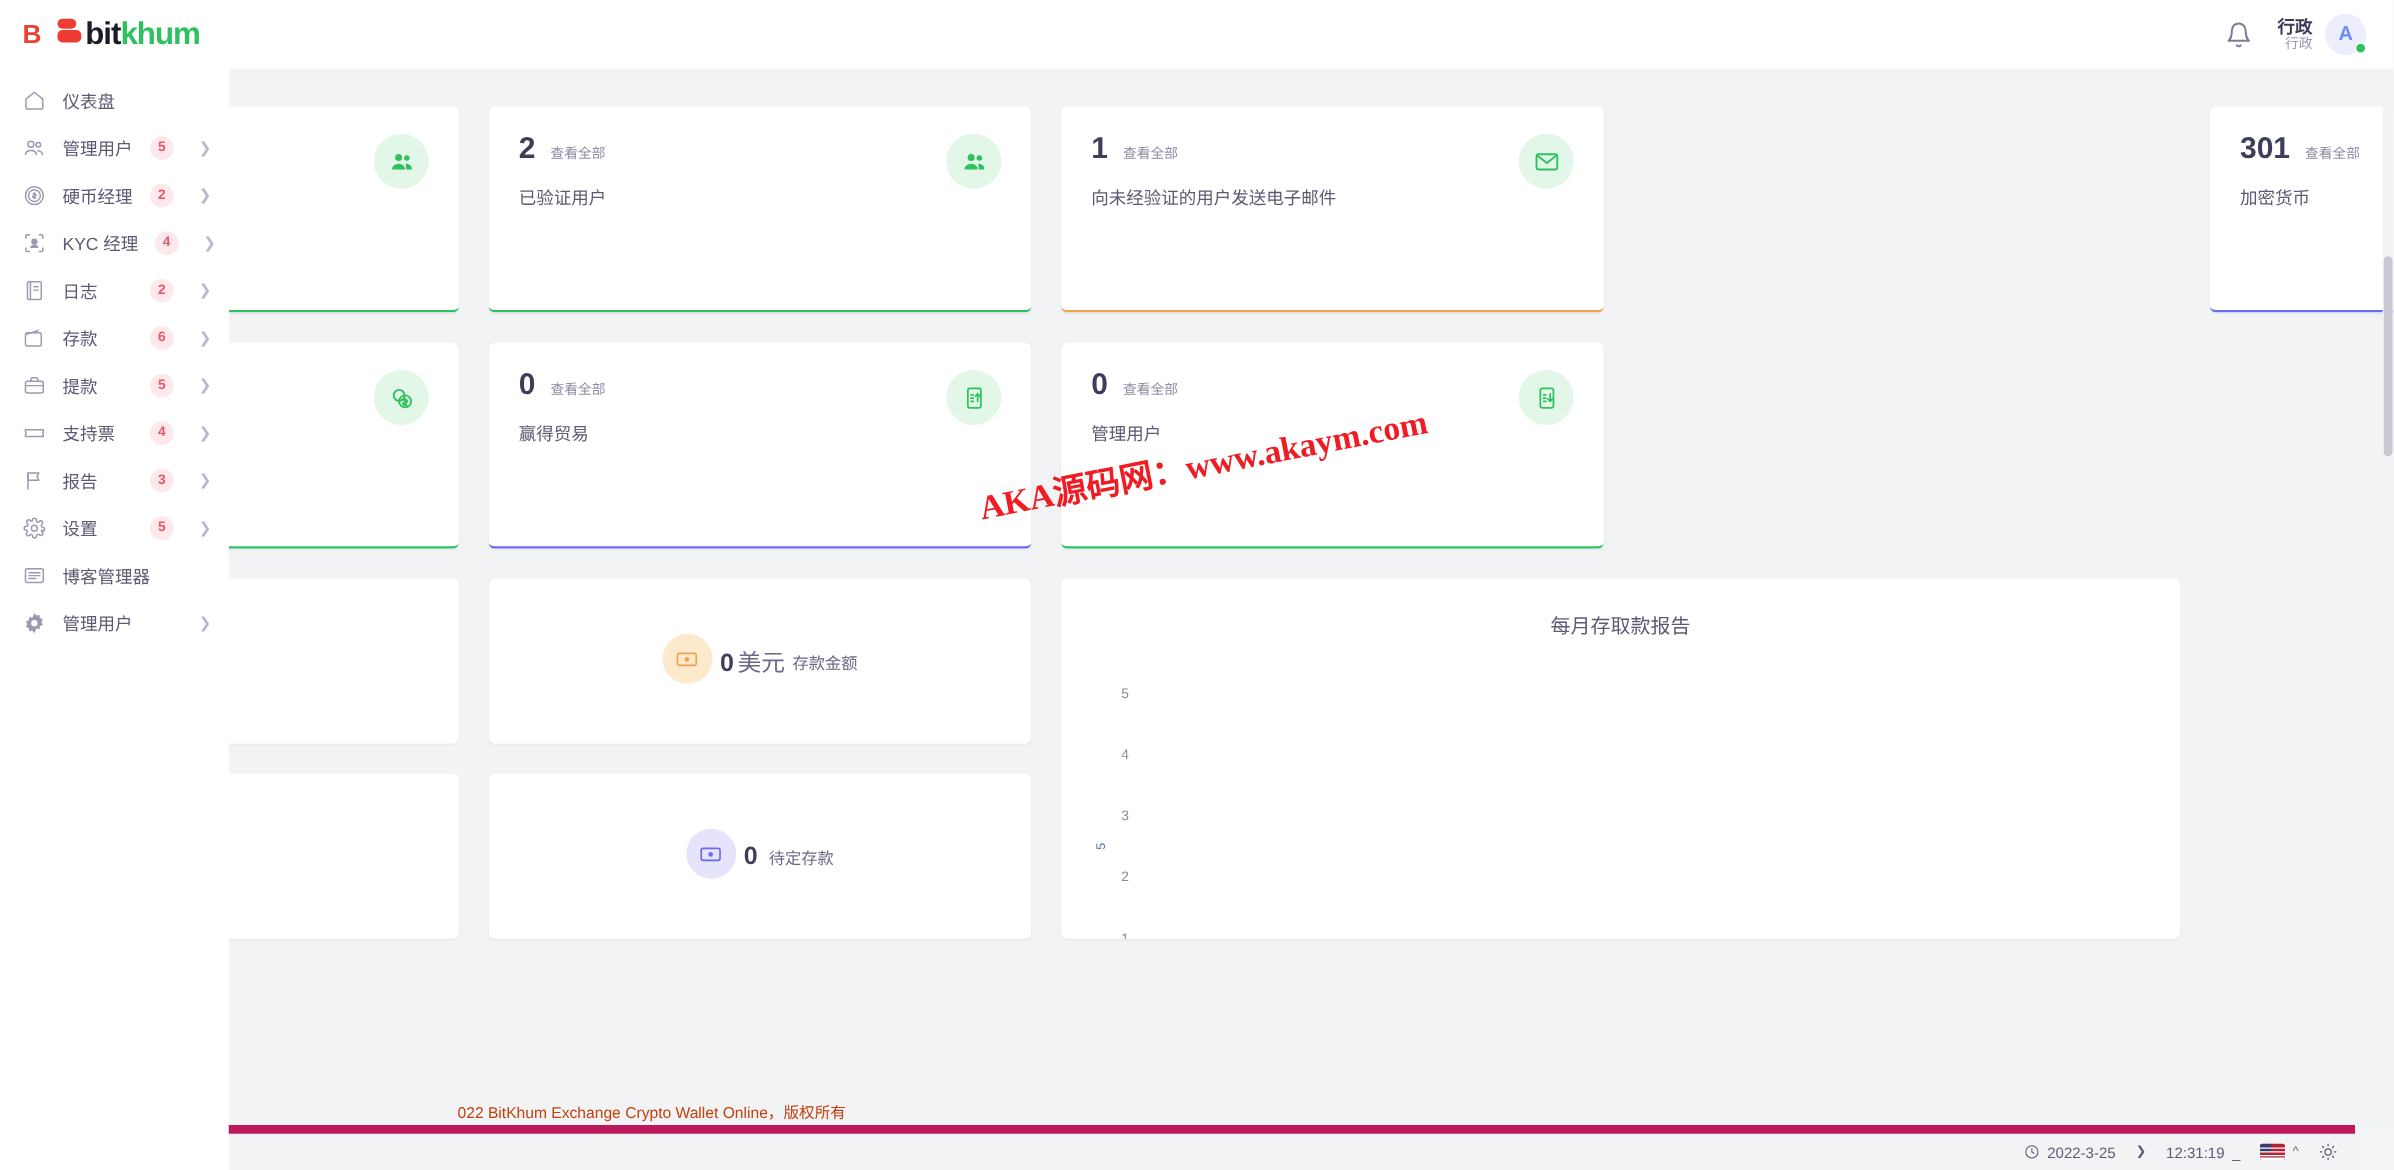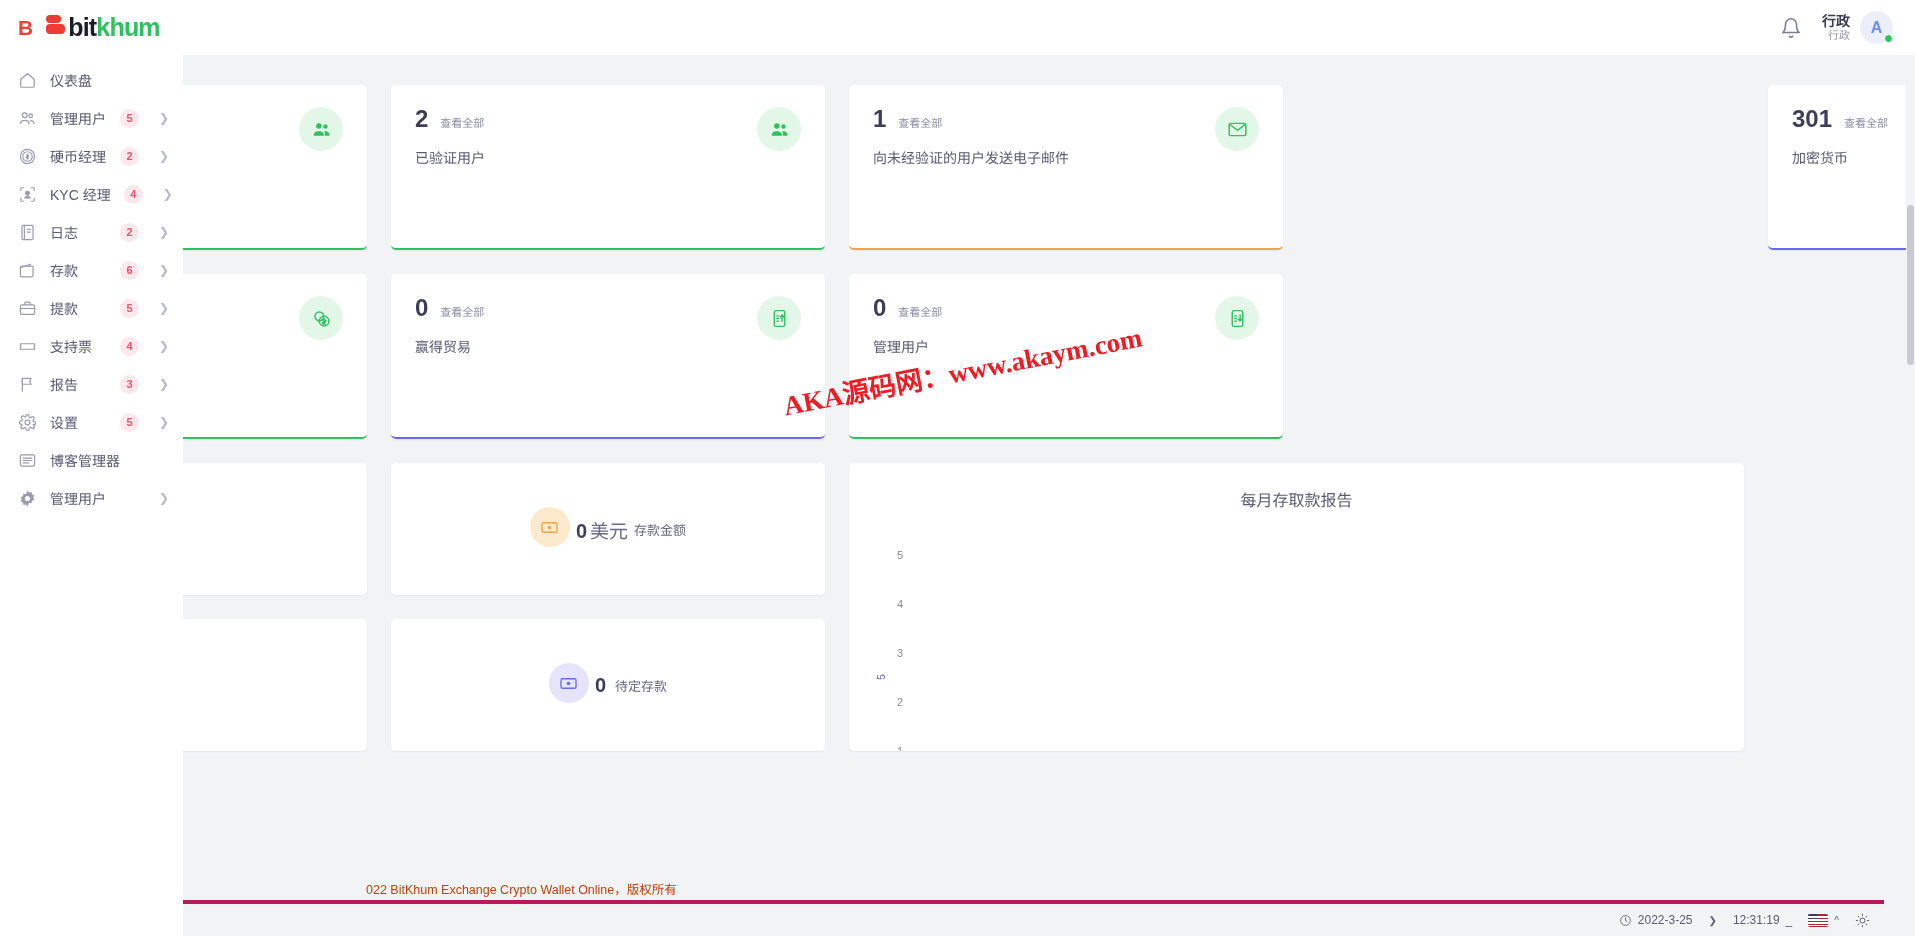--- a/index.html
+++ b/index.html
@@ -143,21 +143,21 @@
   }
   .footer-text {
     position:absolute; left:0; top:-12px; font-size:12.5px; color:#c2410c; white-space:nowrap;margin-top:27px;
   }
 
   
   .taskbar {
     position:absolute; left:0; bottom:0; width:1884px; height:36px;
     background:#f2f3f5; display:flex; align-items:center; justify-content:flex-end;
     gap:16px; padding-right:14px; font-size:12px; color:#5b5b74;
-    border-top:4px solid #be185d;
+    border-top:7px solid #be185d;
   }
   .tb-item { display:flex; align-items:center; gap:6px; }
   .flag {
     width:20px; height:13px; border-radius:2px; overflow:hidden; position:relative;
     background:#b22234; display:block;
   }
   .flag i { position:absolute; left:0; width:100%; height:1.45px; background:#fff; }
   .flag u {
     position:absolute; left:0; top:0; width:9px; height:7px; background:#3c3b6e; display:block;
   }

